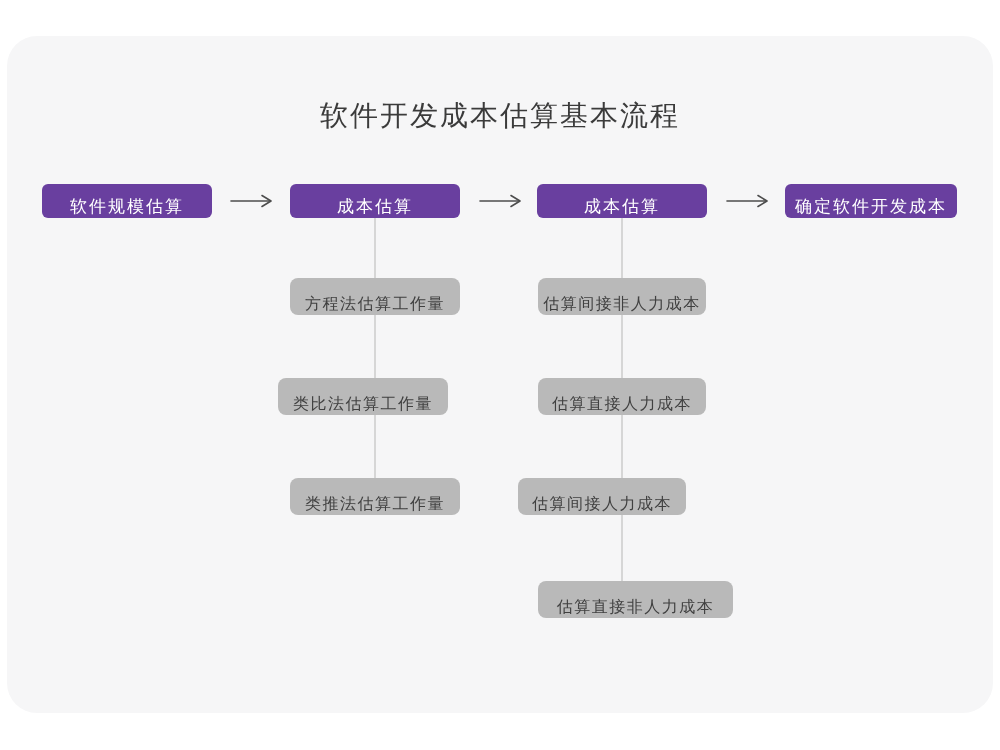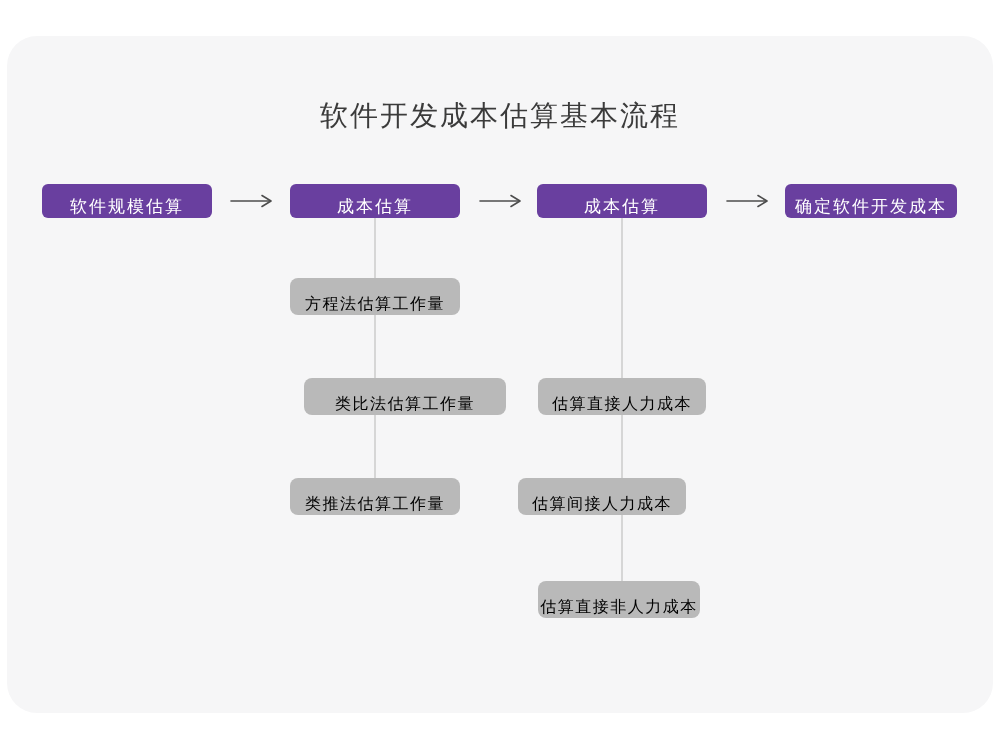--- a/index.html
+++ b/index.html
@@ -31,43 +31,43 @@
   .node{
     position:absolute;display:flex;align-items:flex-end;justify-content:center;
     color:var(--node-text,#fff);white-space:nowrap;z-index:2;
   }
   .node.primary{
     height:34px;border-radius:6px;background:var(--primary,#693f9f);
     font-size:17px;letter-spacing:2px;
   }
   .node.sub{
     height:37px;border-radius:8px;background:var(--secondary,#b9b9b9);
-    font-size:16px;letter-spacing:1.5px;color:#000000;
+    font-size:16px;letter-spacing:1.5px;color:#404040;
   }
   .connector{
     position:absolute;width:2px;background:var(--connector,#d6d6d6);z-index:1;
   }
   .arrow{position:absolute;z-index:2;}
   .arrow svg{display:block;}
   
   .n-scale {left:42px; top:184px;width:170px;}
   .n-work  {left:290px;top:184px;width:170px;}
   .n-cost  {left:537px;top:184px;width:170px;}
   .n-final {left:785px;top:184px;width:172px;}
   .a1{left:230px;top:194px;} .a2{left:479px;top:194px;} .a3{left:726px;top:194px;}
   
   .w0{left:290px;top:278px;width:170px;}
-  .w1{left:304px;top:378px;width:202px;}
+  .w1{left:278px;top:378px;width:170px;}
   .w2{left:290px;top:478px;width:170px;}
   .line-work{left:374px;top:218px;height:279px;}
   
   .c0{left:538px;top:278px;width:168px;}
   .c1{left:538px;top:378px;width:168px;}
   .c2{left:518px;top:478px;width:168px;}
-  .c3{left:538px;top:581px;width:162px;}
+  .c3{left:538px;top:581px;width:195px;}
   .line-cost{left:621px;top:218px;height:381px;}
 </style>
 </head>
 <body>
 
 <div class="canvas">
   <div class="card"></div>
 
   <div class="title">软件开发成本估算基本流程</div>
 
@@ -109,20 +109,23 @@
   <div class="node sub w0">
     <span>方程法估算工作量</span>
   </div>
   <div class="node sub w1">
     <span>类比法估算工作量</span>
   </div>
   <div class="node sub w2">
     <span>类推法估算工作量</span>
   </div>
 
+  <div class="node sub c0">
+    <span>估算间接非人力成本</span>
+  </div>
   <div class="node sub c1">
     <span>估算直接人力成本</span>
   </div>
   <div class="node sub c2">
     <span>估算间接人力成本</span>
   </div>
   <div class="node sub c3">
     <span>估算直接非人力成本</span>
   </div>
 </div>

